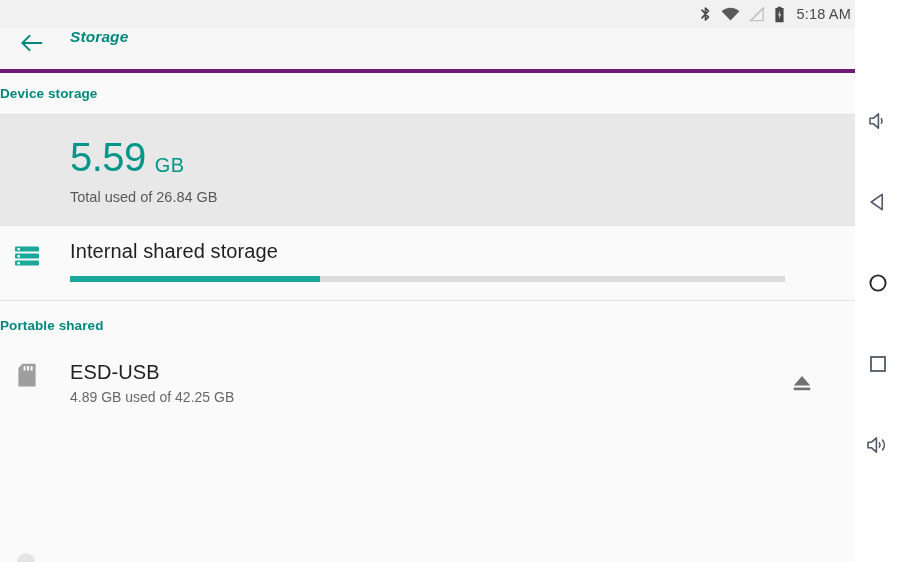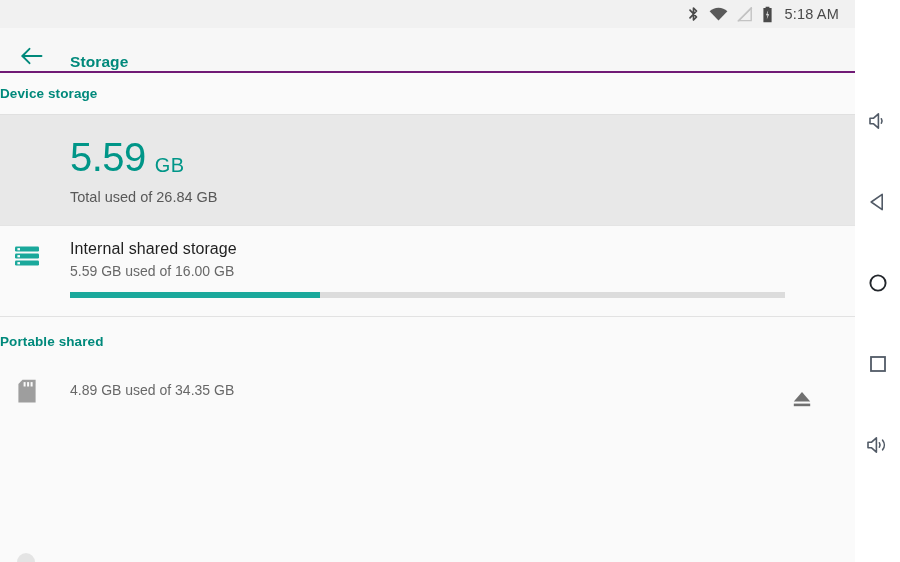--- a/index.html
+++ b/index.html
@@ -19,40 +19,41 @@
     width:855px; height:562px;
     background:#fafafa;
     display:flex; flex-direction:column;
   }
 
   
   .statusbar {
     height:28px;
     background:#f1f1f1;
     display:flex; align-items:center; justify-content:flex-end;
-    padding-right:16px;
+    padding-right:4px;
     gap:9px;
     flex:0 0 auto;
   }
   .statusbar .sicon { display:flex; align-items:center; }
   .statusbar .clock {
     font-size:14.5px;
     color:#4a4a4a;
     letter-spacing:.2px;
     margin-left:2px;
   }
 
   
   .appbar {
     height:45px;
     background:#f7f7f7;
-    display:flex; align-items:flex-end;
+    display:flex; align-items:flex-start;
     padding-left:17px;
-    border-bottom:2px solid #701a75;
+    border-bottom:4px solid #701a75;
     flex:0 0 auto;
+    font-style:italic;
   }
   .backbtn {
     width:30px; height:30px;
     display:flex; align-items:center; justify-content:center;
     cursor:pointer;
   }
   .appbar-title {
     margin-left:23px;
     font-size:15.5px;
     font-weight:bold;
@@ -113,21 +114,21 @@
   .store-row.portable { padding-top:16px; padding-bottom:20px; }
 
   .row-icon {
     position:absolute;
     left:13px; top:16px;
     width:28px; height:28px;
     display:flex; align-items:center; justify-content:center;
   }
   .row-body { padding-left:70px; padding-right:60px; }
   .row-title {
-    font-size:16px;
+    font-size:20px;
     color:#1f1f1f;
     letter-spacing:.1px;
   }
   .row-sub {
     margin-top:5px;
     font-size:14px;
     color:#686868;
   }
   .progress-track {
     margin-top:13px;
@@ -232,40 +233,40 @@
             <rect x="1" y="1.5" width="24" height="5" rx="1.2" fill="#1aa89b"></rect>
             <rect x="1" y="8.5" width="24" height="5" rx="1.2" fill="#1aa89b"></rect>
             <rect x="1" y="15.5" width="24" height="5" rx="1.2" fill="#1aa89b"></rect>
             <rect x="3.4" y="3.1" width="2.6" height="2.2" fill="#fafafa"></rect>
             <rect x="3.4" y="10.1" width="2.6" height="2.2" fill="#fafafa"></rect>
             <rect x="3.4" y="17.1" width="2.6" height="2.2" fill="#fafafa"></rect>
           </svg>
         </div>
         <div class="row-body">
           <div class="row-title">Internal shared storage</div>
-          <div class="row-sub">5.59 GB used of 16.00 GB</div>
           <div class="progress-track">
             <div class="progress-fill" style="width: 34.9%;"></div>
           </div>
         </div>
       </div>
 
       <div class="section-header portable">Portable shared</div>
 
       <div class="store-row portable">
         <div class="row-icon">
           <svg width="20" height="25" viewBox="0 0 20 25">
             <path d="M5.5 0.8 L18.6 0.8 L18.6 23.6 L1.4 23.6 L1.4 4.9 Z" fill="#9e9e9e"></path>
             <rect x="6.6" y="3.1" width="2" height="4.4" fill="#fafafa"></rect>
             <rect x="10.1" y="3.1" width="2" height="4.4" fill="#fafafa"></rect>
             <rect x="13.6" y="3.1" width="2" height="4.4" fill="#fafafa"></rect>
           </svg>
         </div>
         <div class="row-body">
-          <div class="row-sub">4.89 GB used of 34.35 GB</div>
+          <div class="row-title">ESD-USB</div>
+          <div class="row-sub">4.89 GB used of 42.25 GB</div>
         </div>
         <div class="eject-btn">
           <svg width="22" height="20" viewBox="0 0 22 20">
             <path d="M11 3 L19.2 12.4 L2.8 12.4 Z" fill="#707070"></path>
             <rect x="2.8" y="14.6" width="16.4" height="2.6" fill="#707070"></rect>
           </svg>
         </div>
       </div>
 
       <div class="bottom-stub">

